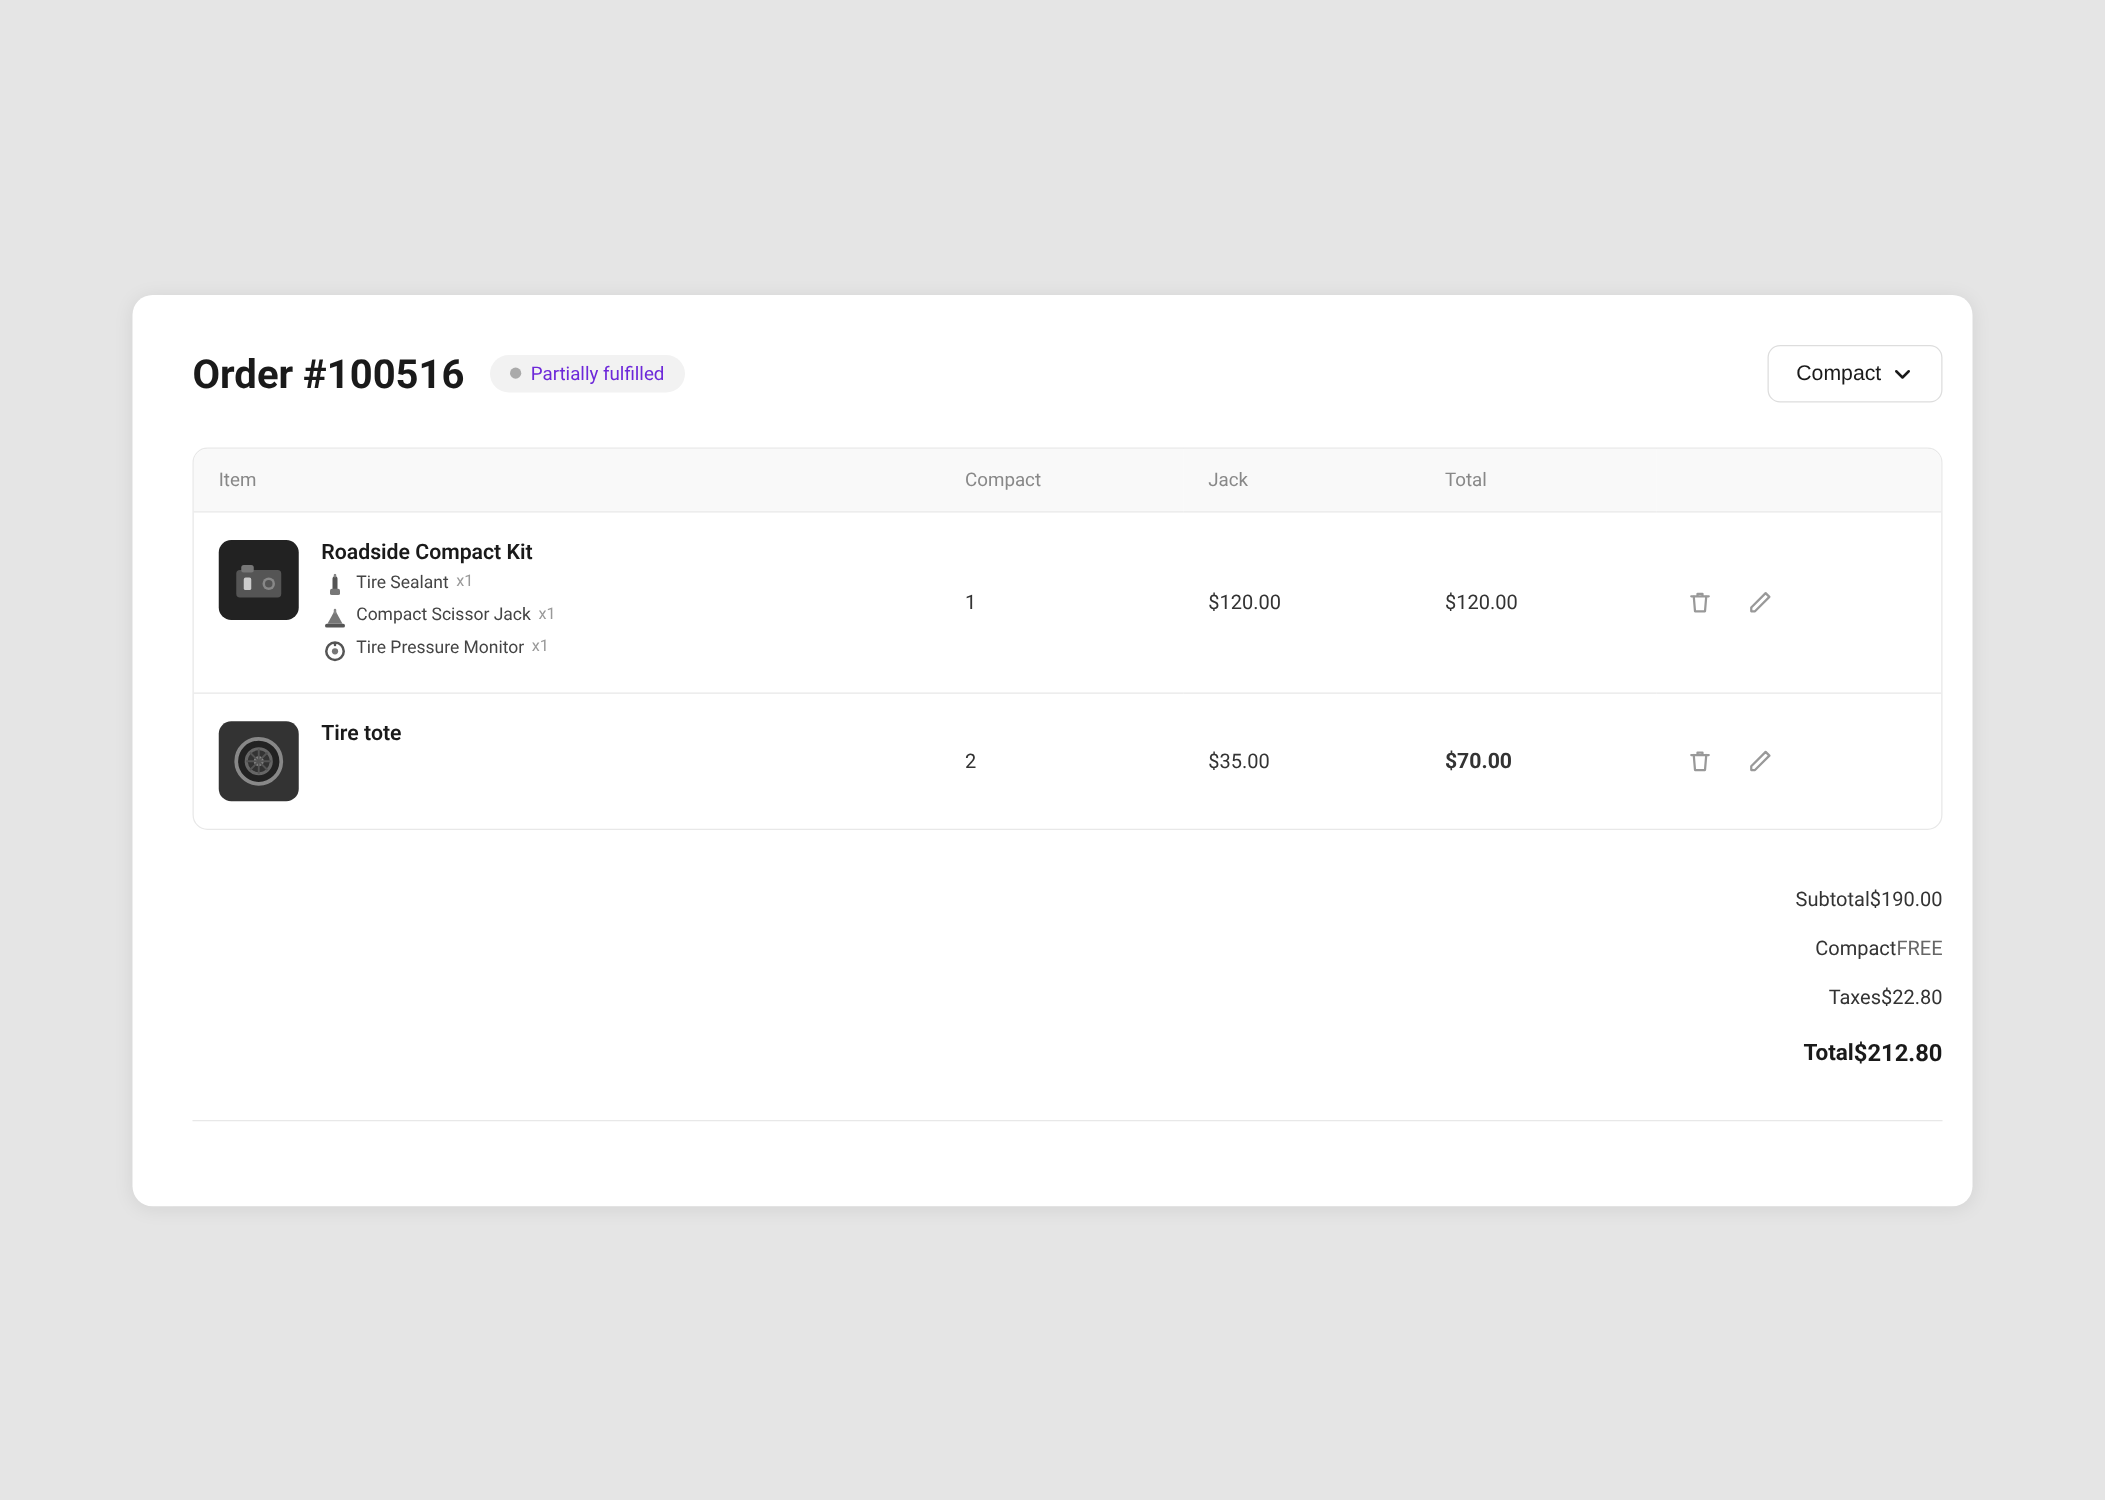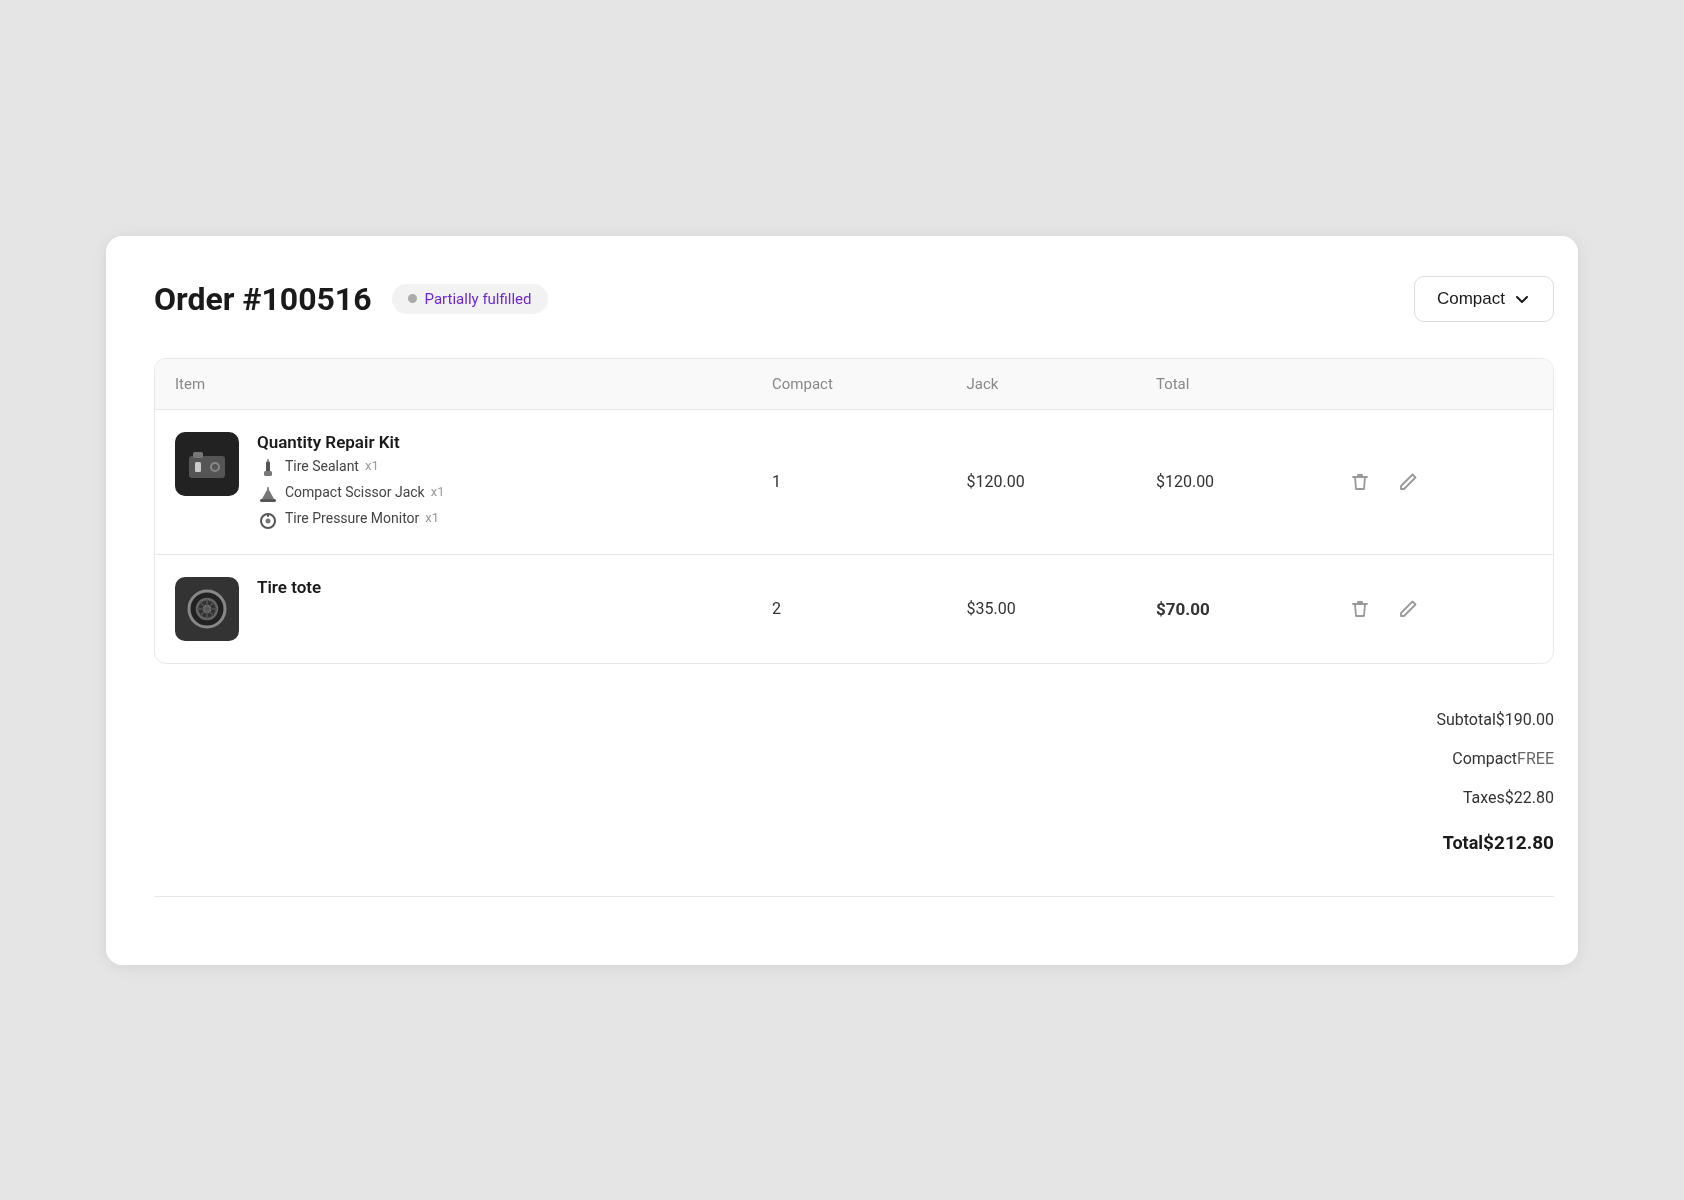--- a/index.html
+++ b/index.html
@@ -267,21 +267,21 @@
 
                 <svg viewBox="0 0 44 44" fill="none" xmlns="http://www.w3.org/2000/svg">
                   <rect x="4" y="14" width="36" height="22" rx="3" fill="#555"></rect>
                   <rect x="8" y="10" width="10" height="6" rx="2" fill="#777"></rect>
                   <rect x="10" y="20" width="6" height="10" rx="1.5" fill="#fff" opacity="0.7"></rect>
                   <circle cx="30" cy="25" r="5" fill="#888"></circle>
                   <circle cx="30" cy="25" r="3" fill="#555"></circle>
                 </svg>
               </div>
               <div class="item-details">
-                <span class="item-name">Quantity Repair Kit</span>
+                <span class="item-name">Roadside Compact Kit</span>
                 <div class="sub-items">
                   <div class="sub-item">
                     <span class="sub-item-icon">
                       <svg width="20" height="20" viewBox="0 0 20 20" fill="none">
                         <rect x="8" y="2" width="4" height="12" rx="2" fill="#555"></rect>
                         <rect x="6" y="12" width="8" height="5" rx="1.5" fill="#777"></rect>
                         <rect x="9" y="0" width="2" height="3" rx="1" fill="#888"></rect>
                       </svg>
                     </span>
                     <span>Tire Sealant</span>

